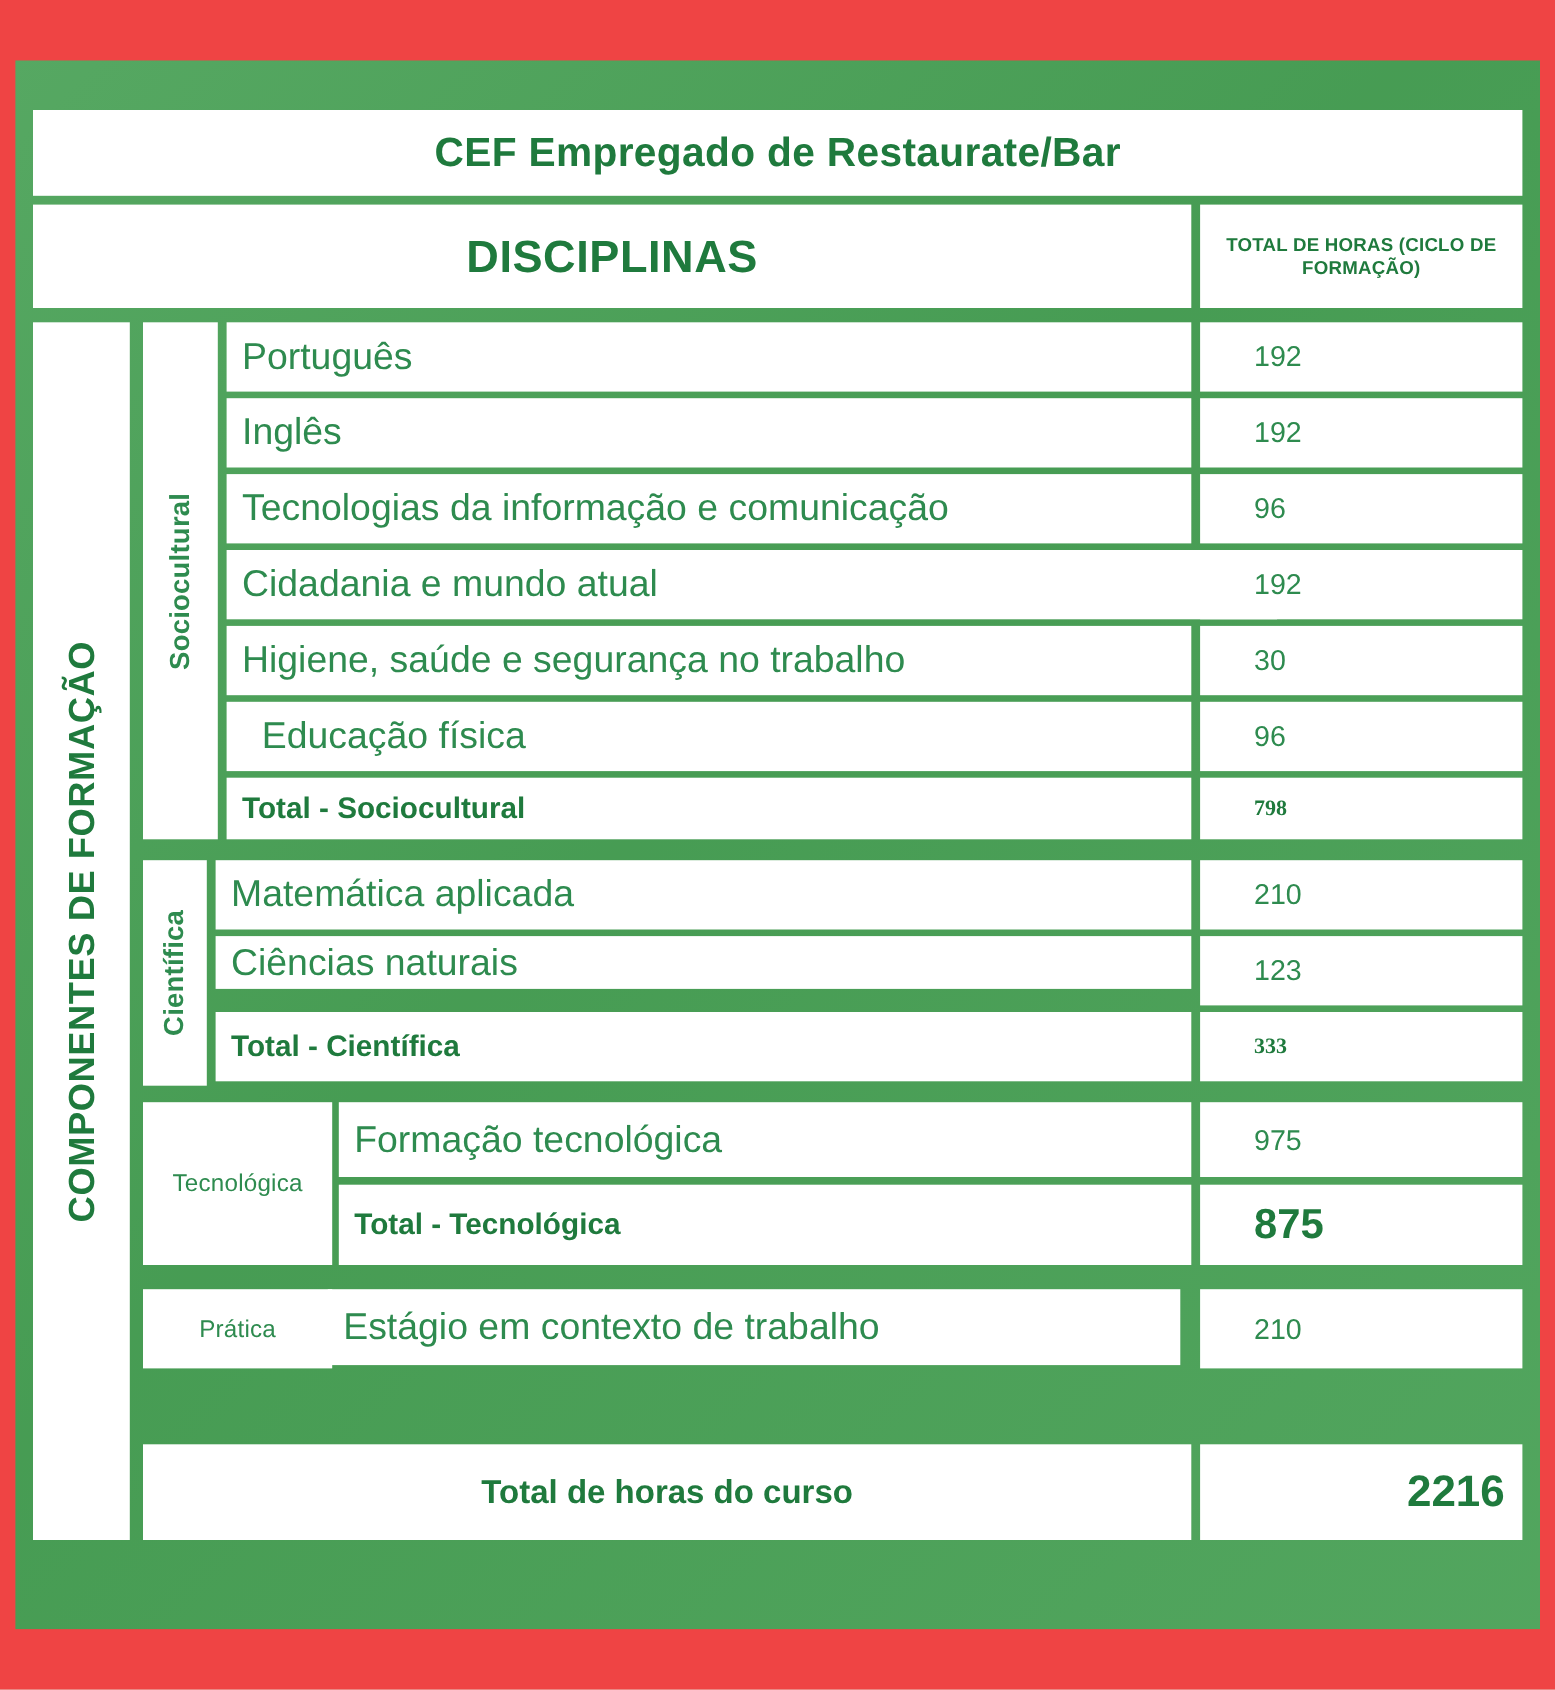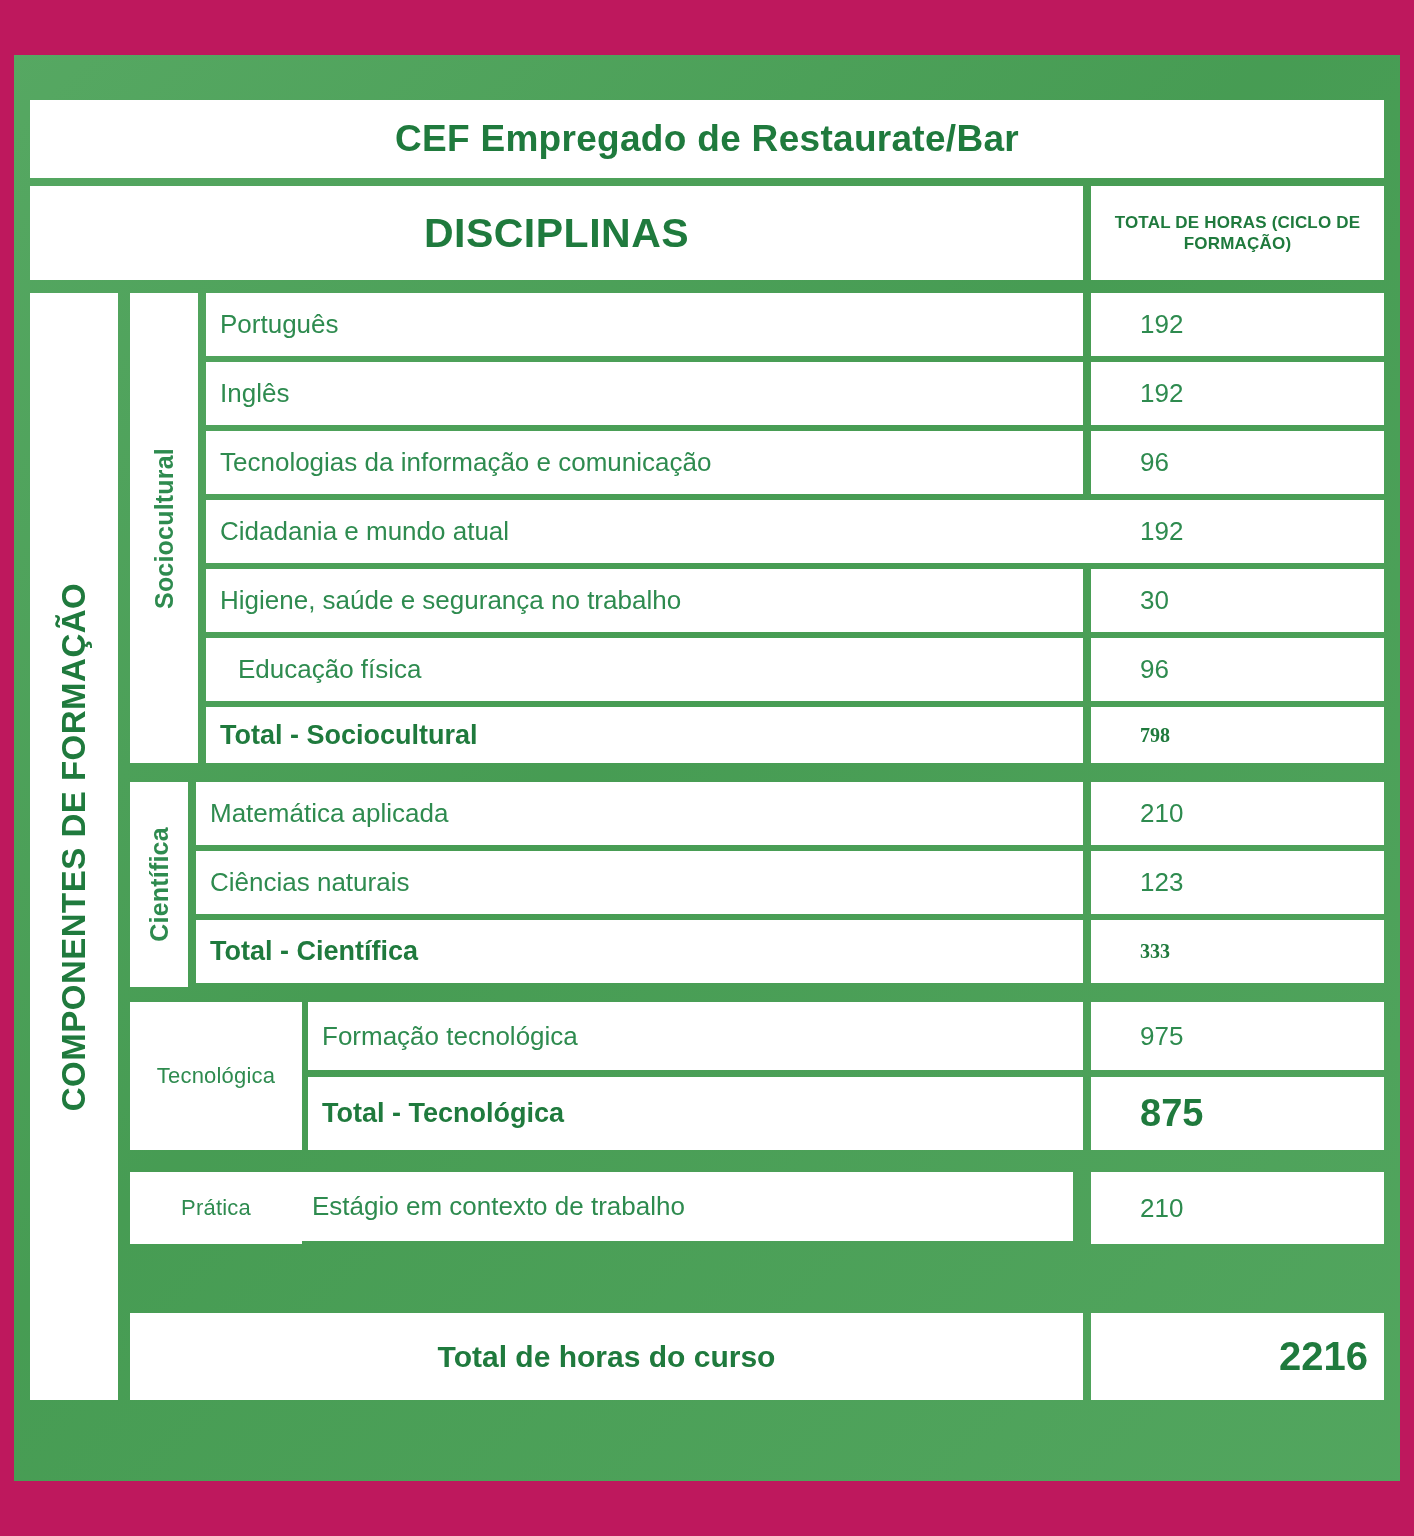--- a/index.html
+++ b/index.html
@@ -11,21 +11,21 @@
     width: 1414px;
     height: 1536px;
     font-family: "Liberation Sans", sans-serif;
     overflow: hidden;
   }
 
   .page {
     position: relative;
     width: 1414px;
     height: 1536px;
-    background: #be185d;
+    background: #ef4444;
     box-sizing: border-box;
   }
 
   
   .panel {
     position: absolute;
     left: 14px;
     top: 55px;
     width: 1386px;
     height: 1426px;
@@ -148,21 +148,21 @@
 
   
   .cell-name {
     position: absolute;
     display: flex;
     align-items: center;
     padding-left: 14px;
   }
   .cell-name span {
     color: #2e8b4f;
-    font-size: 26px;
+    font-size: 34px;
   }
   .cell-name.bold span {
     color: #1f7a3d;
     font-weight: bold;
     font-size: 27px;
   }
   .cell-val {
     position: absolute;
     display: flex;
     align-items: center;
@@ -296,21 +296,21 @@
       <span>Científica</span>
     </div>
 
     <div class="white cell-name" style="left:182px; top:727px; width:887px; height:63px;">
       <span>Matemática aplicada</span>
     </div>
     <div class="white cell-val" style="left:1077px; top:727px; width:293px; height:63px;">
       <span>210</span>
     </div>
 
-    <div class="white cell-name" style="left:182px; top:796px; width:887px; height:63px;">
+    <div class="white cell-name" style="left:182px; top:796px; width:887px; height:48px;">
       <span>Ciências naturais</span>
     </div>
     <div class="white cell-val" style="left:1077px; top:796px; width:293px; height:63px;">
       <span>123</span>
     </div>
 
     <div class="white cell-name bold" style="left:182px; top:865px; width:887px; height:63px;">
       <span>Total - Científica</span>
     </div>
     <div class="white cell-val bold" style="left:1077px; top:865px; width:293px; height:63px;">

